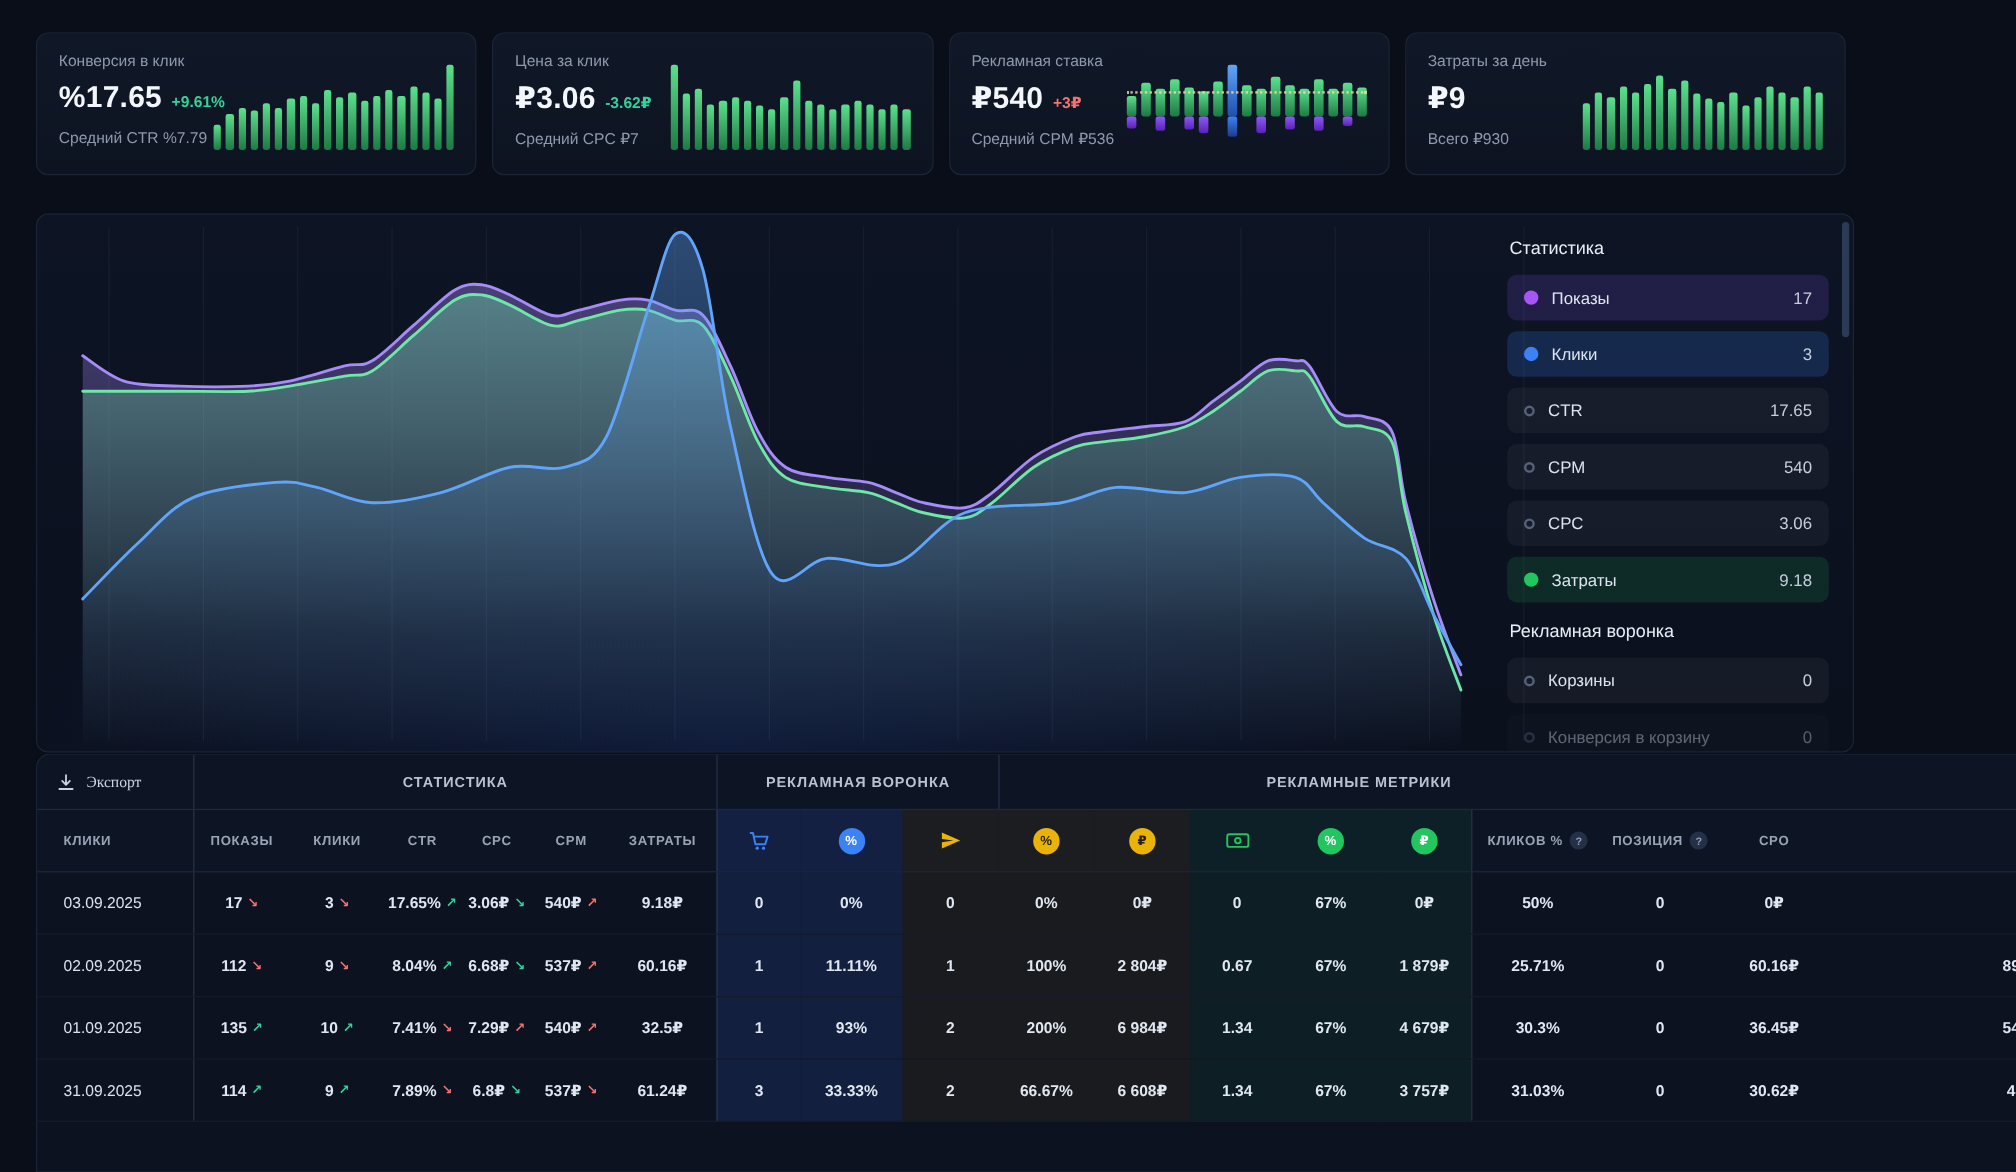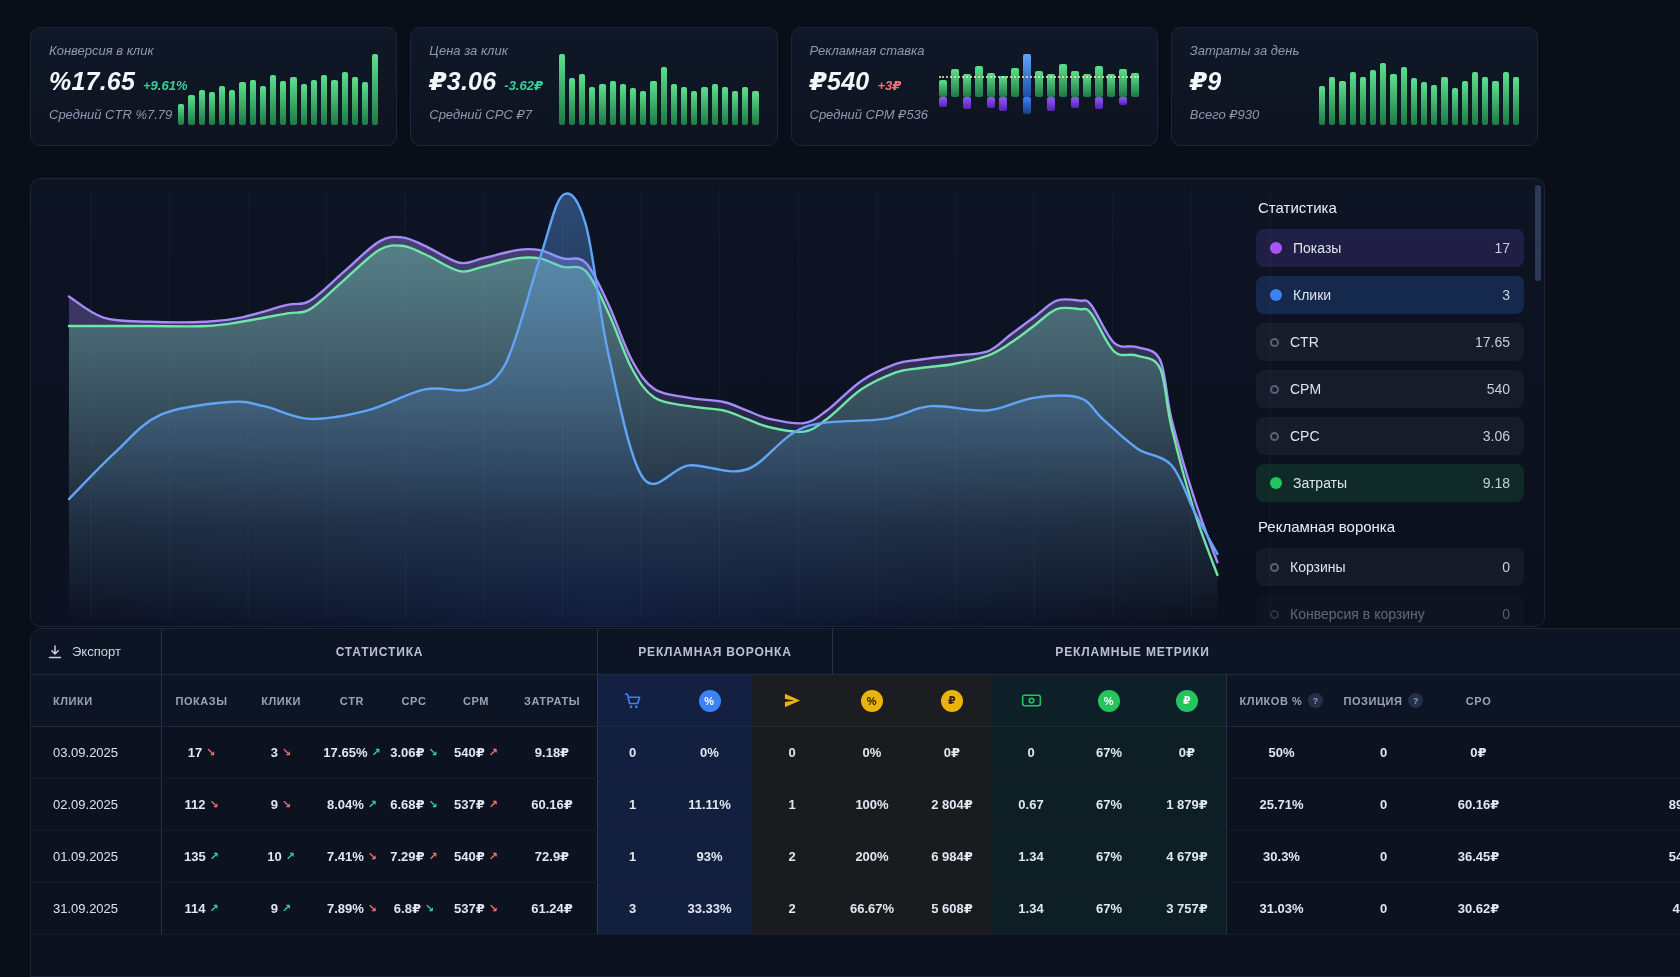--- a/index.html
+++ b/index.html
@@ -3,21 +3,21 @@
 <meta charset="utf-8">
 <style>
   *{box-sizing:border-box;}
   html,body{margin:0;padding:0;background:#0a0e19;}
   body{font-family:"Liberation Sans","DejaVu Sans",sans-serif;color:#e5eaf2;}
   .page{position:relative;width:1680px;height:977px;overflow:hidden;background:#0a0e19;}
 
   
   .kpi-row{position:absolute;left:30px;top:27px;width:1508px;display:flex;gap:13px;}
   .kpi-card{flex:1;height:119px;background:linear-gradient(180deg,#101827,#0d1321);
-    border:1px solid #1c2638;border-radius:10px;position:relative;padding:15px 18px;font-style:italic;}
+    border:1px solid #1c2638;border-radius:10px;position:relative;padding:15px 18px;}
   .kpi-title{font-size:13px;color:#8e99ad;margin-bottom:9px;}
   .kpi-value-row{display:flex;align-items:baseline;gap:8px;margin-bottom:11px;}
   .kpi-value{font-size:25px;font-weight:700;color:#f3f6fb;letter-spacing:.2px;}
   .kpi-delta{font-size:13px;font-weight:700;}
   .kpi-subtitle{font-size:13px;color:#8e99ad;}
   .kpi-chart{position:absolute;right:18px;top:26px;bottom:20px;width:200px;display:flex;align-items:flex-end;gap:4px;}
   .kpi-bar{flex:1;border-radius:2px;background:linear-gradient(180deg,#5ce08d,#1d7a44);}
   .kpi-chart.diverge{align-items:stretch;gap:4px;}
   .dv-wrap{flex:1;display:flex;flex-direction:column;height:100%;}
   .up-zone{height:60%;display:flex;align-items:flex-end;}
@@ -401,21 +401,21 @@
             <span class="legend-value">0</span>
           </div>
         </div>
     </div>
     <div class="chart-scrollbar"></div>
   </div>
 
   <div class="table-card">
     <div class="t-inner" id="tableInner">
         <div class="t-grow">
-          <div class="t-gcell first" style="width: 130px;">
+          <div class="t-gcell first" style="width: 130px; font-family: Liberation Serif, serif;">
             <button class="export-btn">
               <svg width="16" height="16" viewBox="0 0 16 16" fill="none">
                 <path d="M8 2v7.5M4.8 6.8 8 10l3.2-3.2" stroke="#c9d2e0" stroke-width="1.5" stroke-linecap="round" stroke-linejoin="round"></path>
                 <path d="M2.5 13.5h11" stroke="#c9d2e0" stroke-width="1.5" stroke-linecap="round"></path>
               </svg>
               <span>Экспорт</span>
             </button>
           </div>
           <div class="t-gcell sep" style="width: 436px;">
             <span>СТАТИСТИКА</span>
@@ -637,21 +637,21 @@
           </div>
           <div class="t-cell" style="width: 62px;">
             <span>7.29₽</span>
             <span class="arr r">↗</span>
           </div>
           <div class="t-cell" style="width: 62px;">
             <span>540₽</span>
             <span class="arr r">↗</span>
           </div>
           <div class="t-cell" style="width: 90px;">
-            <span>72.9₽</span>
+            <span>32.5₽</span>
           </div>
           <div class="t-cell tint-blue col-sep" style="width: 70px;">
             <span>1</span>
           </div>
           <div class="t-cell tint-blue" style="width: 85px;">
             <span>93%</span>
           </div>
           <div class="t-cell tint-yellow" style="width: 80px;">
             <span>2</span>
           </div>
@@ -714,21 +714,21 @@
           <div class="t-cell tint-blue" style="width: 85px;">
             <span>33.33%</span>
           </div>
           <div class="t-cell tint-yellow" style="width: 80px;">
             <span>2</span>
           </div>
           <div class="t-cell tint-yellow" style="width: 80px; align-items: center;">
             <span>66.67%</span>
           </div>
           <div class="t-cell tint-yellow" style="width: 80px;">
-            <span>5 608₽</span>
+            <span>6 608₽</span>
           </div>
           <div class="t-cell tint-green" style="width: 78px;">
             <span>1.34</span>
           </div>
           <div class="t-cell tint-green" style="width: 78px;">
             <span>67%</span>
           </div>
           <div class="t-cell tint-green" style="width: 78px;">
             <span>3 757₽</span>
           </div>

